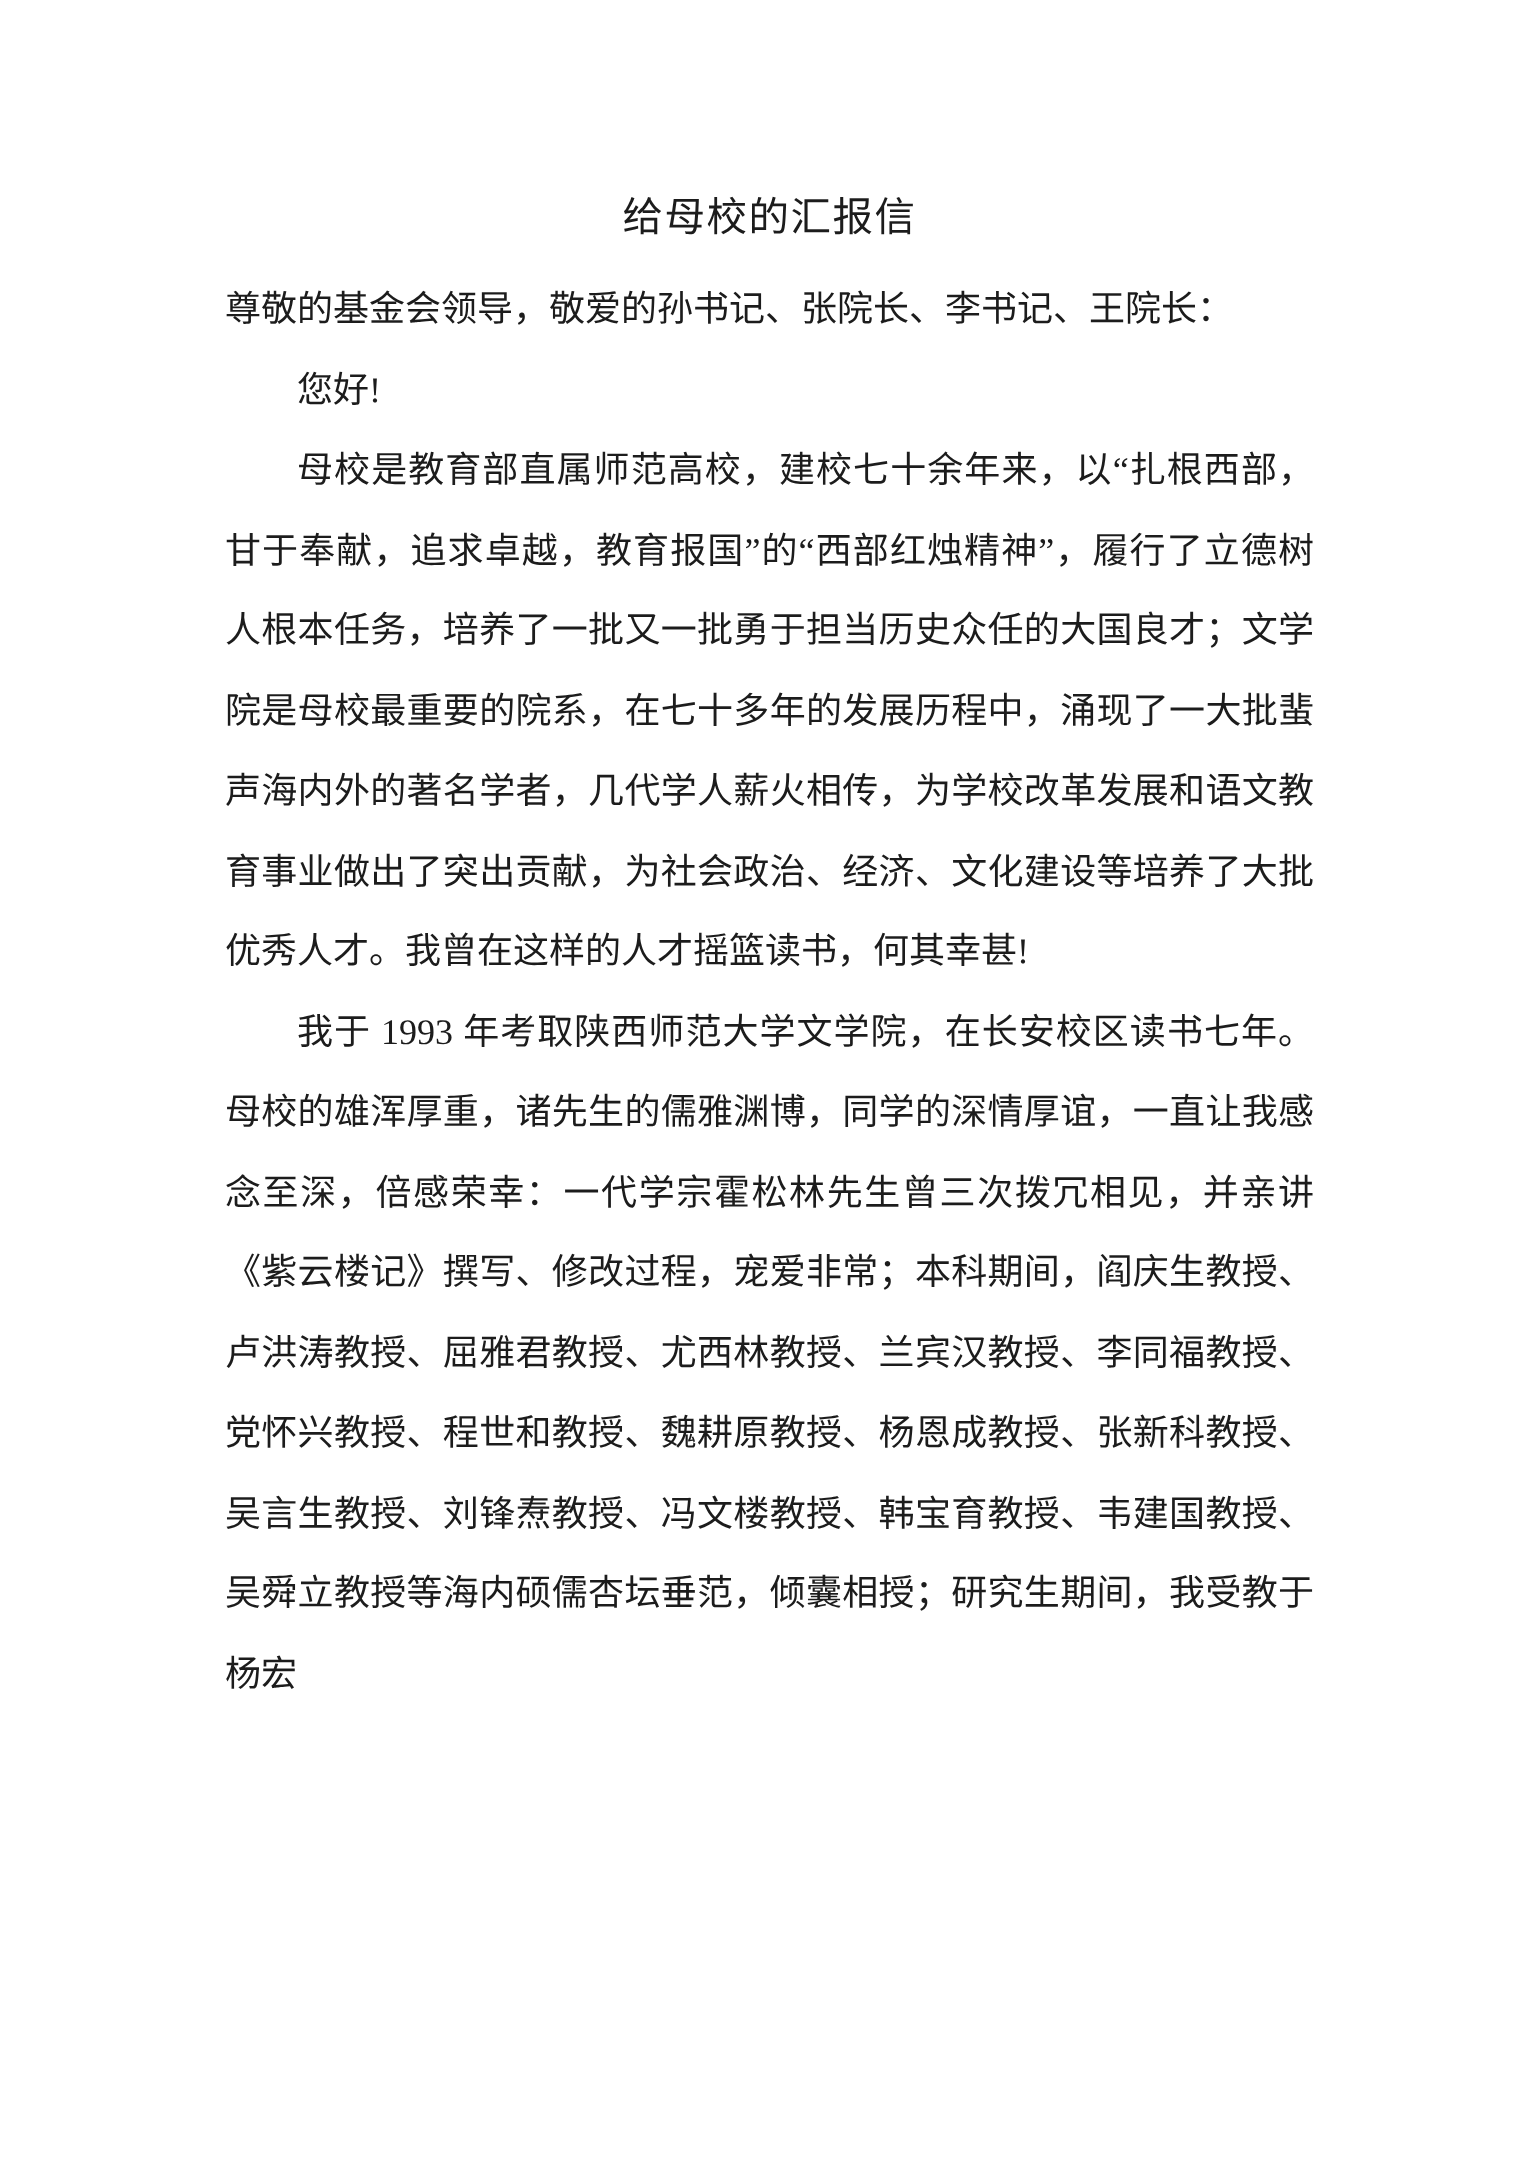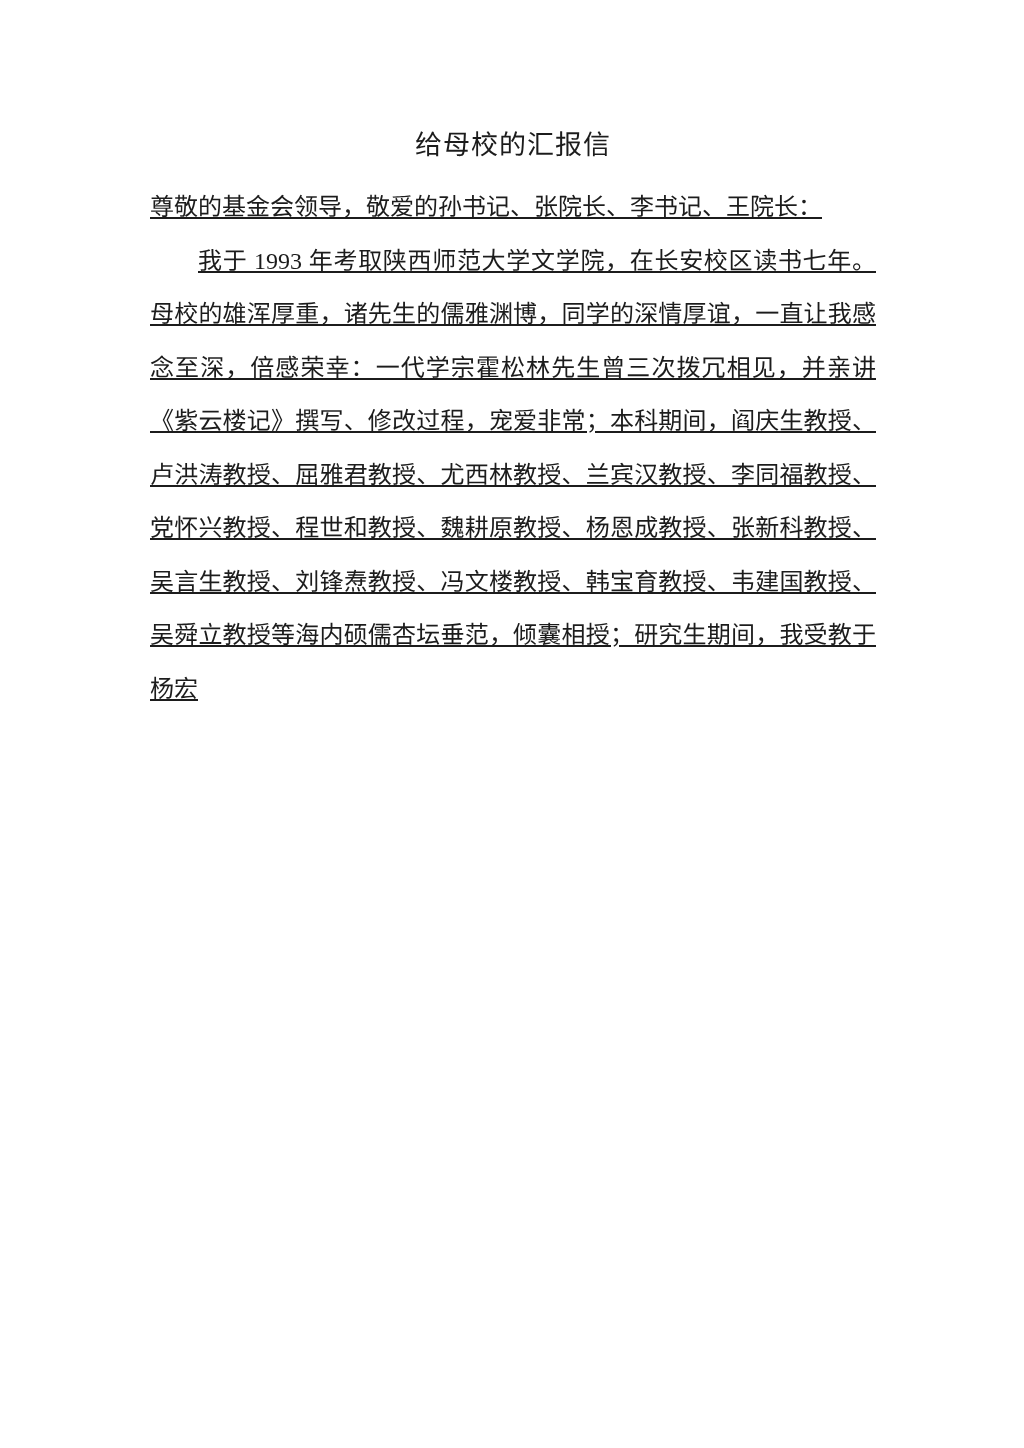--- a/index.html
+++ b/index.html
@@ -24,37 +24,38 @@
     font-size: 27px;
     font-weight: 400;
     line-height: 46px;
     text-align: center;
     letter-spacing: 1px;
   }
   .body-text {
     font-size: 24px;
     line-height: 53.5px;
     text-align: justify;
-    text-decoration: underline;
   }
   .para {
     margin: 0;
     padding: 0;
   }
   .indent {
     text-indent: 2em;
   }
 </style>
 </head>
 <body>
 
 <div class="page">
   <h1 class="doc-title">给母校的汇报信</h1>
 
   <div class="body-text">
     <p class="para">尊敬的基金会领导，敬爱的孙书记、张院长、李书记、王院长：</p>
 
+    <p class="para indent">您好!</p>
 
 
+    <p class="para indent">母校是教育部直属师范高校，建校七十余年来，以“扎根西部，甘于奉献，追求卓越，教育报国”的“西部红烛精神”，履行了立德树人根本任务，培养了一批又一批勇于担当历史众任的大国良才；文学院是母校最重要的院系，在七十多年的发展历程中，涌现了一大批蜚声海内外的著名学者，几代学人薪火相传，为学校改革发展和语文教育事业做出了突出贡献，为社会政治、经济、文化建设等培养了大批优秀人才。我曾在这样的人才摇篮读书，何其幸甚!</p>
 
     <p class="para indent">我于 1993 年考取陕西师范大学文学院，在长安校区读书七年。母校的雄浑厚重，诸先生的儒雅渊博，同学的深情厚谊，一直让我感念至深，倍感荣幸：一代学宗霍松林先生曾三次拨冗相见，并亲讲《紫云楼记》撰写、修改过程，宠爱非常；本科期间，阎庆生教授、卢洪涛教授、屈雅君教授、尤西林教授、兰宾汉教授、李同福教授、党怀兴教授、程世和教授、魏耕原教授、杨恩成教授、张新科教授、吴言生教授、刘锋焘教授、冯文楼教授、韩宝育教授、韦建国教授、吴舜立教授等海内硕儒杏坛垂范，倾囊相授；研究生期间，我受教于杨宏</p>
   </div>
 </div>
 
 </body></html>

